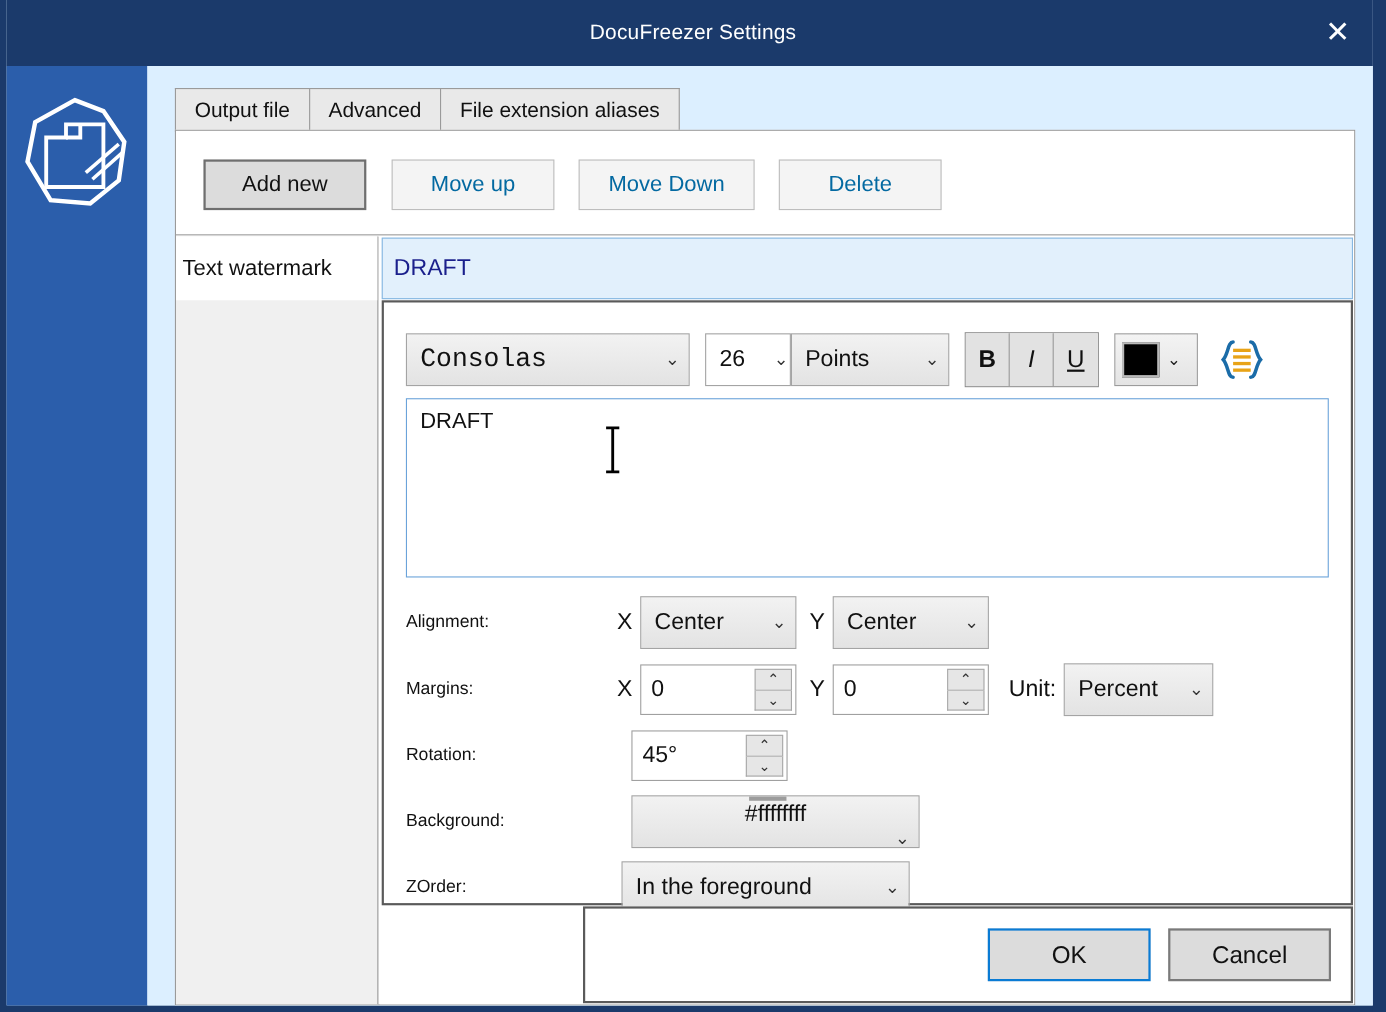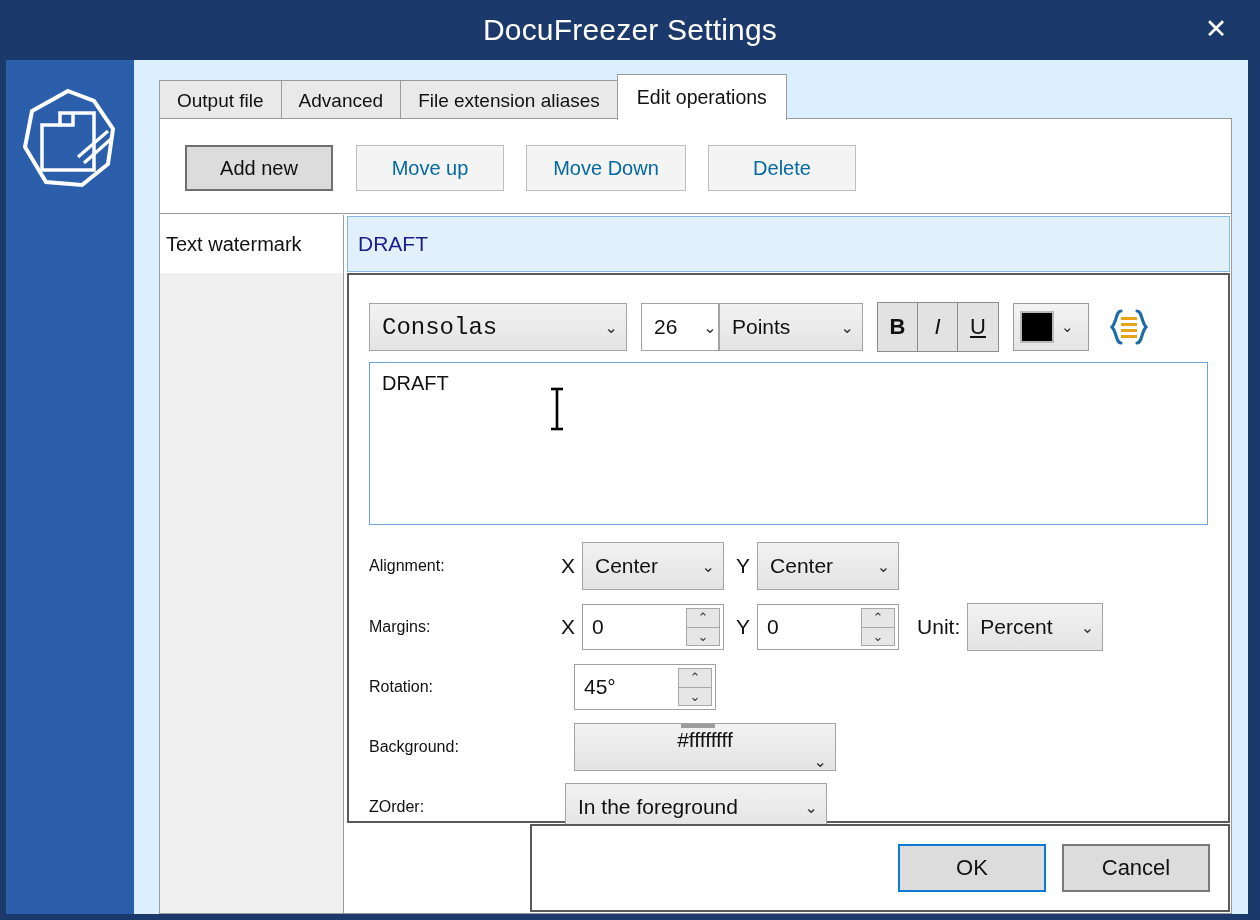--- a/index.html
+++ b/index.html
@@ -23,21 +23,21 @@
   }
 
   
   #titlebar {
     position: absolute; left: -6px; top: 0; width: 1260px; height: 60px;
     background: #1b3a6b;
   }
   #title-text {
     position: absolute; left: 0; top: 0; width: 1260px;
     text-align: center; line-height: 60px;
-    color: #ffffff; font-size: 30px; font-weight: 400;
+    color: #ffffff; font-size: 19px; font-weight: 400;
     letter-spacing: 0.2px;
   }
   #close-btn {
     position: absolute; right: 16px; top: 0; width: 56px; height: 58px;
     display: flex; align-items: center; justify-content: center;
     color: #ffffff; font-size: 27px; font-weight: 400; cursor: pointer;
     line-height: 1;
   }
 
   
@@ -261,21 +261,20 @@
       <line x1="68" y1="78" x2="95" y2="54" stroke="#ffffff" stroke-width="3.2"></line>
     </svg>
   </div>
 
   <div id="lightarea">
 
     <div id="tabstrip">
       <div class="tab">Output file</div>
       <div class="tab">Advanced</div>
       <div class="tab">File extension aliases</div>
-      <div class="tab active">Edit operations</div>
     </div>
 
     <div id="page-panel">
 
       <div id="op-toolbar">
         <div class="tb-btn primary" style="left:25px; width:148px;">Add new</div>
         <div class="tb-btn disabled" style="left:196px; width:148px;">Move up</div>
         <div class="tb-btn disabled" style="left:366px; width:160px;">Move Down</div>
         <div class="tb-btn disabled" style="left:548px; width:148px;">Delete</div>
       </div>

